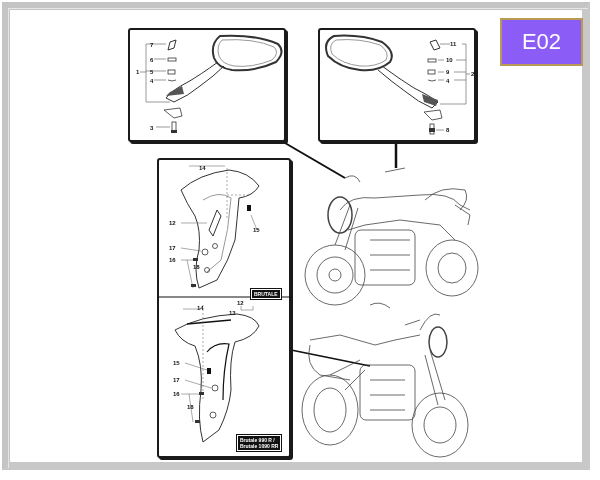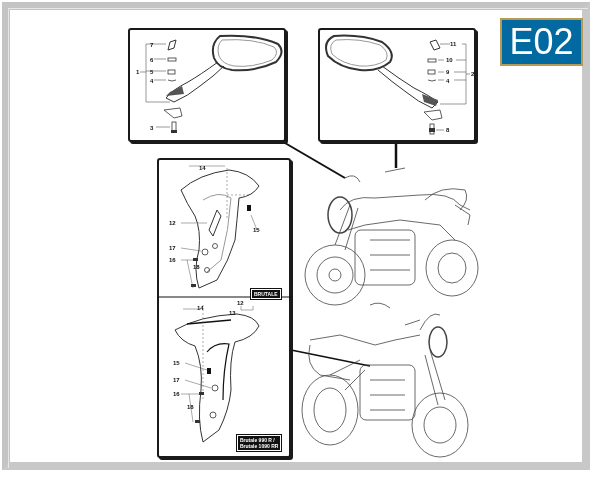--- a/index.html
+++ b/index.html
@@ -5,22 +5,22 @@
   html, body { margin:0; padding:0; }
   body { width:600px; height:480px; background:#ffffff; position:relative; overflow:hidden;
          font-family: "Liberation Sans", sans-serif; }
   .frame { position:absolute; left:2px; top:2px; width:588px; height:468px;
            border-left:8px solid #c4c4c4; border-top:8px solid #c4c4c4;
            border-right:8px solid #c8c8c8; border-bottom:8px solid #c8c8c8;
            box-sizing:border-box; }
   .frame-inner { position:absolute; left:8px; top:8px; width:580px; height:460px;
            border-left:1px solid #e6e6e6; border-top:1px solid #e6e6e6; box-sizing:border-box; }
   .code-badge { position:absolute; left:500px; top:18px; width:83px; height:48px;
-           background:#0369a1; border:2px solid #b89a55; box-sizing:border-box;
-           color:#ffffff; font-size:36px; text-align:center; line-height:44px; letter-spacing:0px; }
+           background:#8b5cf6; border:2px solid #b89a55; box-sizing:border-box;
+           color:#ffffff; font-size:22px; text-align:center; line-height:44px; letter-spacing:0px; }
   .panel { position:absolute; border:2px solid #1a1a1a; border-radius:3px; background:#fff;
            box-shadow: 2px 2px 0 #1a1a1a; box-sizing:border-box; }
   .callout { position:absolute; font-size:6px; font-weight:bold; color:#111; line-height:6px; }
   .label-box { position:absolute; background:#111; color:#fff; font-size:5px; font-weight:bold;
            padding:1px 2px; line-height:6px; border:1px solid #fff; outline:1px solid #111; }
   svg { position:absolute; left:0; top:0; }
 </style>
 </head>
 <body>
 

